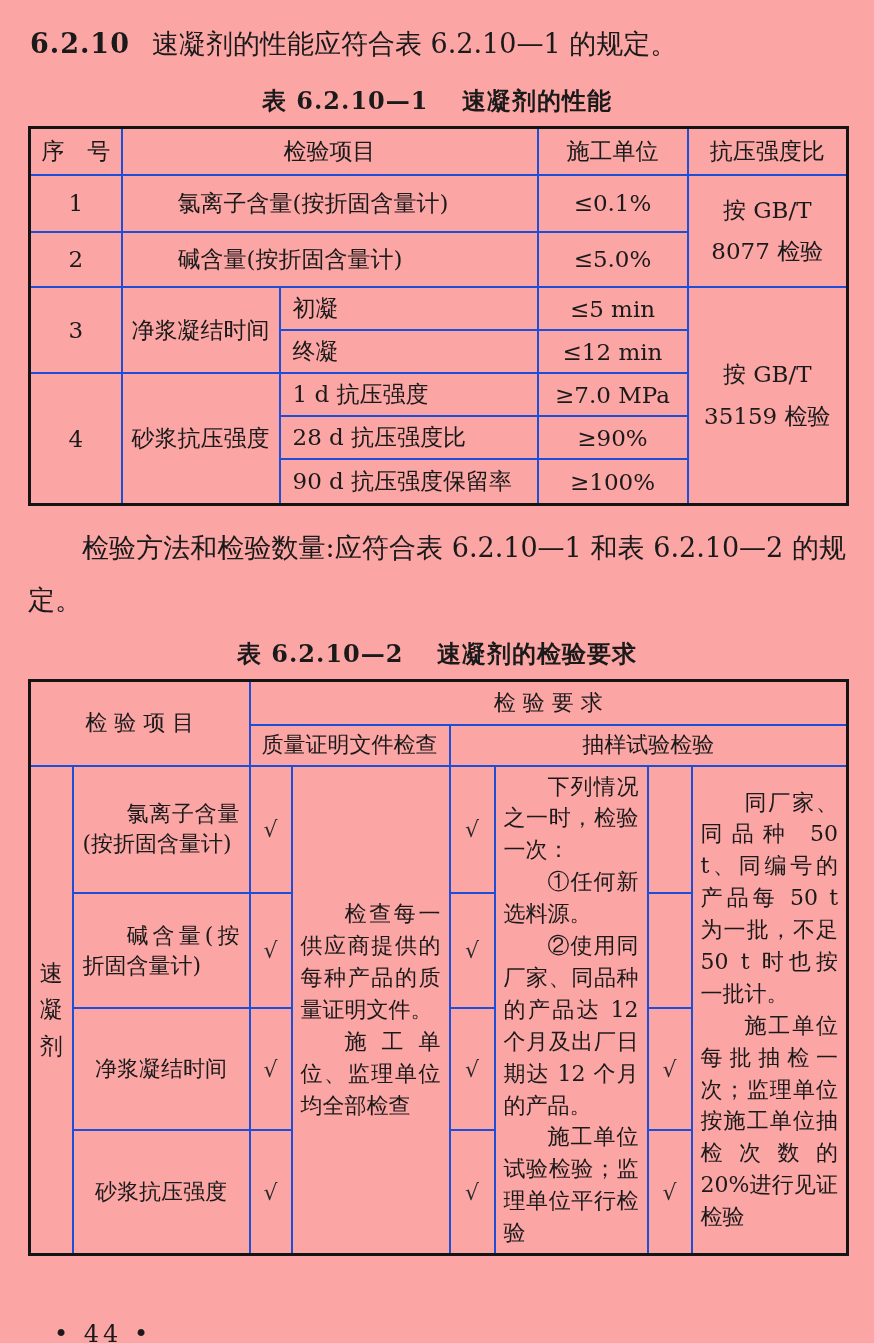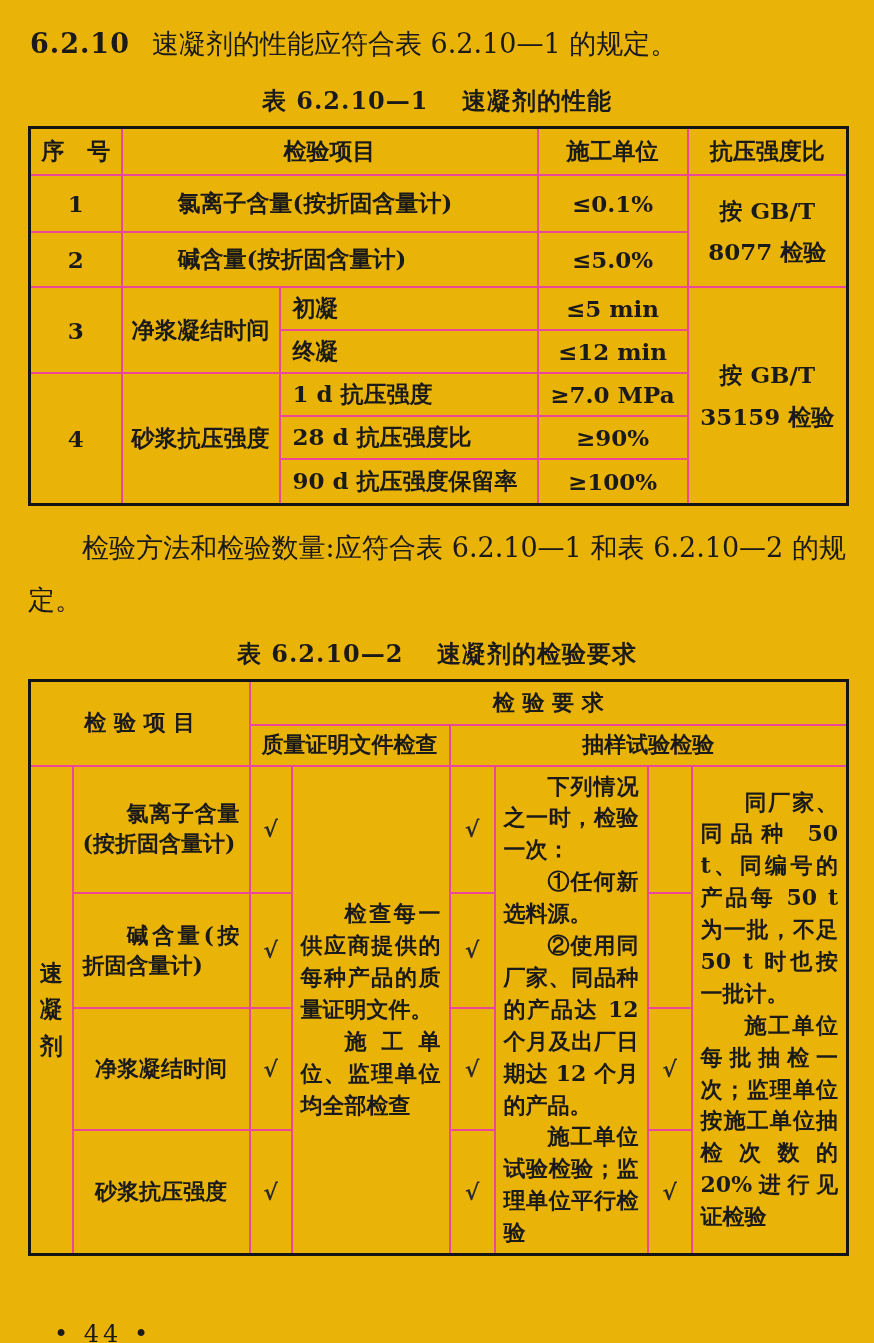--- a/index.html
+++ b/index.html
@@ -1,21 +1,21 @@
 <!DOCTYPE html>
 <html><head>
 <meta charset="utf-8">
 <style>
   html, body { margin: 0; padding: 0; background: #e8e8e8; }
   .page {
     position: relative;
     width: 874px;
     height: 1343px;
     margin: 0 auto;
-    background: #eab308;
+    background: #fca5a5;
     box-sizing: border-box;
     padding: 26px 28px 0 28px;
     font-family: "DejaVu Serif", "Liberation Serif", serif;
     color: #1a1a1a;
     overflow: hidden;
   }
 
   
   .section-line { font-size: 27px; line-height: 1.3; margin: 0 0 24px 2px; }
   .section-line .sec-num { font-weight: bold; margin-right: 22px; letter-spacing: 1px; }
@@ -26,22 +26,22 @@
   .tbl-caption {
     text-align: center; font-weight: bold; font-size: 24px;
     margin: 0 0 9px 0; letter-spacing: 1px;
   }
   .tbl-caption .cap-gap { display: inline-block; width: 1.4em; }
 
   
   table { border-collapse: collapse; table-layout: fixed; width: 818px; }
   table.bordered { border: 3px solid #141414; }
   td, th {
-    border: 2px solid #ec4899;
-    font-weight: bold;
+    border: 2px solid #1d4ed8;
+    font-weight: normal;
     text-align: center;
     vertical-align: middle;
     padding: 2px 6px;
     box-sizing: border-box;
     overflow: hidden;
   }
   .t1 td, .t1 th { font-size: 23px; }
   .t2 td, .t2 th { font-size: 22px; }
 
   .cell-left { text-align: left; padding-left: 12px; border-radius: 11px; }

